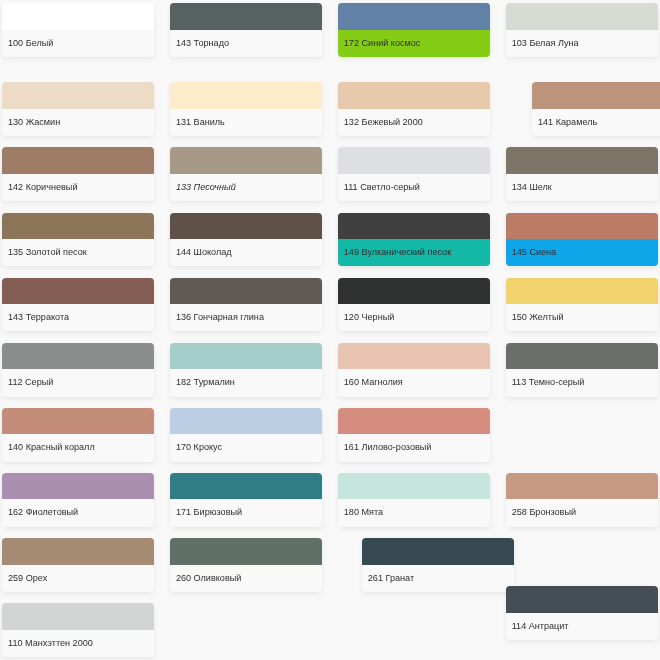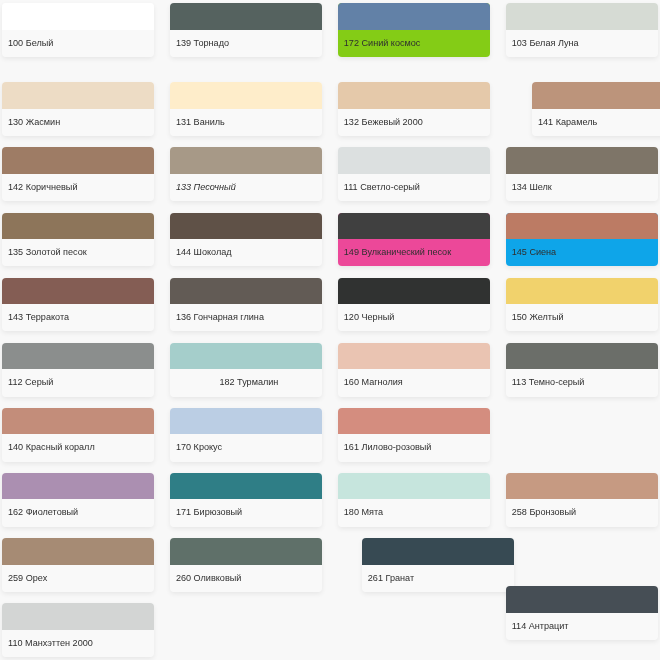--- a/index.html
+++ b/index.html
@@ -33,21 +33,21 @@
 </head>
 <body style="background: rgb(248, 248, 248);">
 
 <div class="grid" style="background: rgb(248, 248, 248);">
   <div class="card" style="left: 2px; top: 3.3px; background-color: rgb(249, 249, 249);">
     <div class="swatch" style="background-color: rgb(255, 255, 255);"></div>
     <div class="label" style="color: rgb(47, 47, 47);">100 Белый</div>
   </div>
   <div class="card" style="left: 169.9px; top: 3.3px; background-color: rgb(249, 249, 249);">
     <div class="swatch" style="background-color: rgb(85, 98, 95);"></div>
-    <div class="label" style="color: rgb(47, 47, 47);">139 Торнадо</div>
+    <div class="label" style="color: rgb(47, 47, 47);">143 Торнадо</div>
   </div>
   <div class="card" style="left: 337.8px; top: 3.3px; background-color: #84cc16;">
     <div class="swatch" style="background-color: rgb(98, 129, 167);"></div>
     <div class="label" style="color: rgb(47, 47, 47);">172 Синий космос</div>
   </div>
   <div class="card" style="left: 505.7px; top: 3.3px; background-color: rgb(249, 249, 249);">
     <div class="swatch" style="background-color: rgb(214, 219, 212);"></div>
     <div class="label" style="color: rgb(47, 47, 47);">103 Белая Луна</div>
   </div>
   <div class="card" style="left: 2px; top: 82.2px; background-color: rgb(249, 249, 249);">
@@ -83,21 +83,21 @@
     <div class="label" style="color: rgb(47, 47, 47);">134 Шелк</div>
   </div>
   <div class="card" style="left: 2px; top: 212.5px; background-color: rgb(249, 249, 249);">
     <div class="swatch" style="background-color: rgb(141, 117, 90);"></div>
     <div class="label" style="color: rgb(47, 47, 47);">135 Золотой песок</div>
   </div>
   <div class="card" style="left: 169.9px; top: 212.5px; background-color: rgb(249, 249, 249);">
     <div class="swatch" style="background-color: rgb(95, 81, 71);"></div>
     <div class="label" style="color: rgb(47, 47, 47);">144 Шоколад</div>
   </div>
-  <div class="card" style="left: 337.8px; top: 212.5px; background-color: #ec4899;">
+  <div class="card" style="left: 337.8px; top: 212.5px; background-color: #14b8a6;">
     <div class="swatch" style="background-color: rgb(64, 64, 64);"></div>
     <div class="label" style="color: rgb(47, 47, 47);">149 Вулканический песок</div>
   </div>
   <div class="card" style="left: 505.7px; top: 212.5px; background-color: #0ea5e9;">
     <div class="swatch" style="background-color: rgb(188, 123, 100);"></div>
     <div class="label" style="color: rgb(47, 47, 47);">145 Сиена</div>
   </div>
   <div class="card" style="left: 2px; top: 277.65px; background-color: rgb(249, 249, 249);">
     <div class="swatch" style="background-color: rgb(132, 93, 84);"></div>
     <div class="label" style="color: rgb(47, 47, 47);">143 Терракота</div>
@@ -113,21 +113,21 @@
   <div class="card" style="left: 505.7px; top: 277.65px; background-color: rgb(249, 249, 249);">
     <div class="swatch" style="background-color: rgb(241, 210, 108);"></div>
     <div class="label" style="color: rgb(47, 47, 47);">150 Желтый</div>
   </div>
   <div class="card" style="left: 2px; top: 342.8px; background-color: rgb(249, 249, 249);">
     <div class="swatch" style="background-color: rgb(139, 142, 141);"></div>
     <div class="label" style="color: rgb(47, 47, 47);">112 Серый</div>
   </div>
   <div class="card" style="left: 169.9px; top: 342.8px; background-color: rgb(249, 249, 249);">
     <div class="swatch" style="background-color: rgb(165, 206, 203);"></div>
-    <div class="label" style="color: rgb(47, 47, 47); text-align: center;">182 Турмалин</div>
+    <div class="label" style="color: rgb(47, 47, 47);">182 Турмалин</div>
   </div>
   <div class="card" style="left: 337.8px; top: 342.8px; background-color: rgb(249, 249, 249);">
     <div class="swatch" style="background-color: rgb(234, 196, 178);"></div>
     <div class="label" style="color: rgb(47, 47, 47);">160 Магнолия</div>
   </div>
   <div class="card" style="left: 505.7px; top: 342.8px; background-color: rgb(249, 249, 249);">
     <div class="swatch" style="background-color: rgb(107, 110, 105);"></div>
     <div class="label" style="color: rgb(47, 47, 47);">113 Темно-серый</div>
   </div>
   <div class="card" style="left: 2px; top: 407.95px; background-color: rgb(249, 249, 249);">

